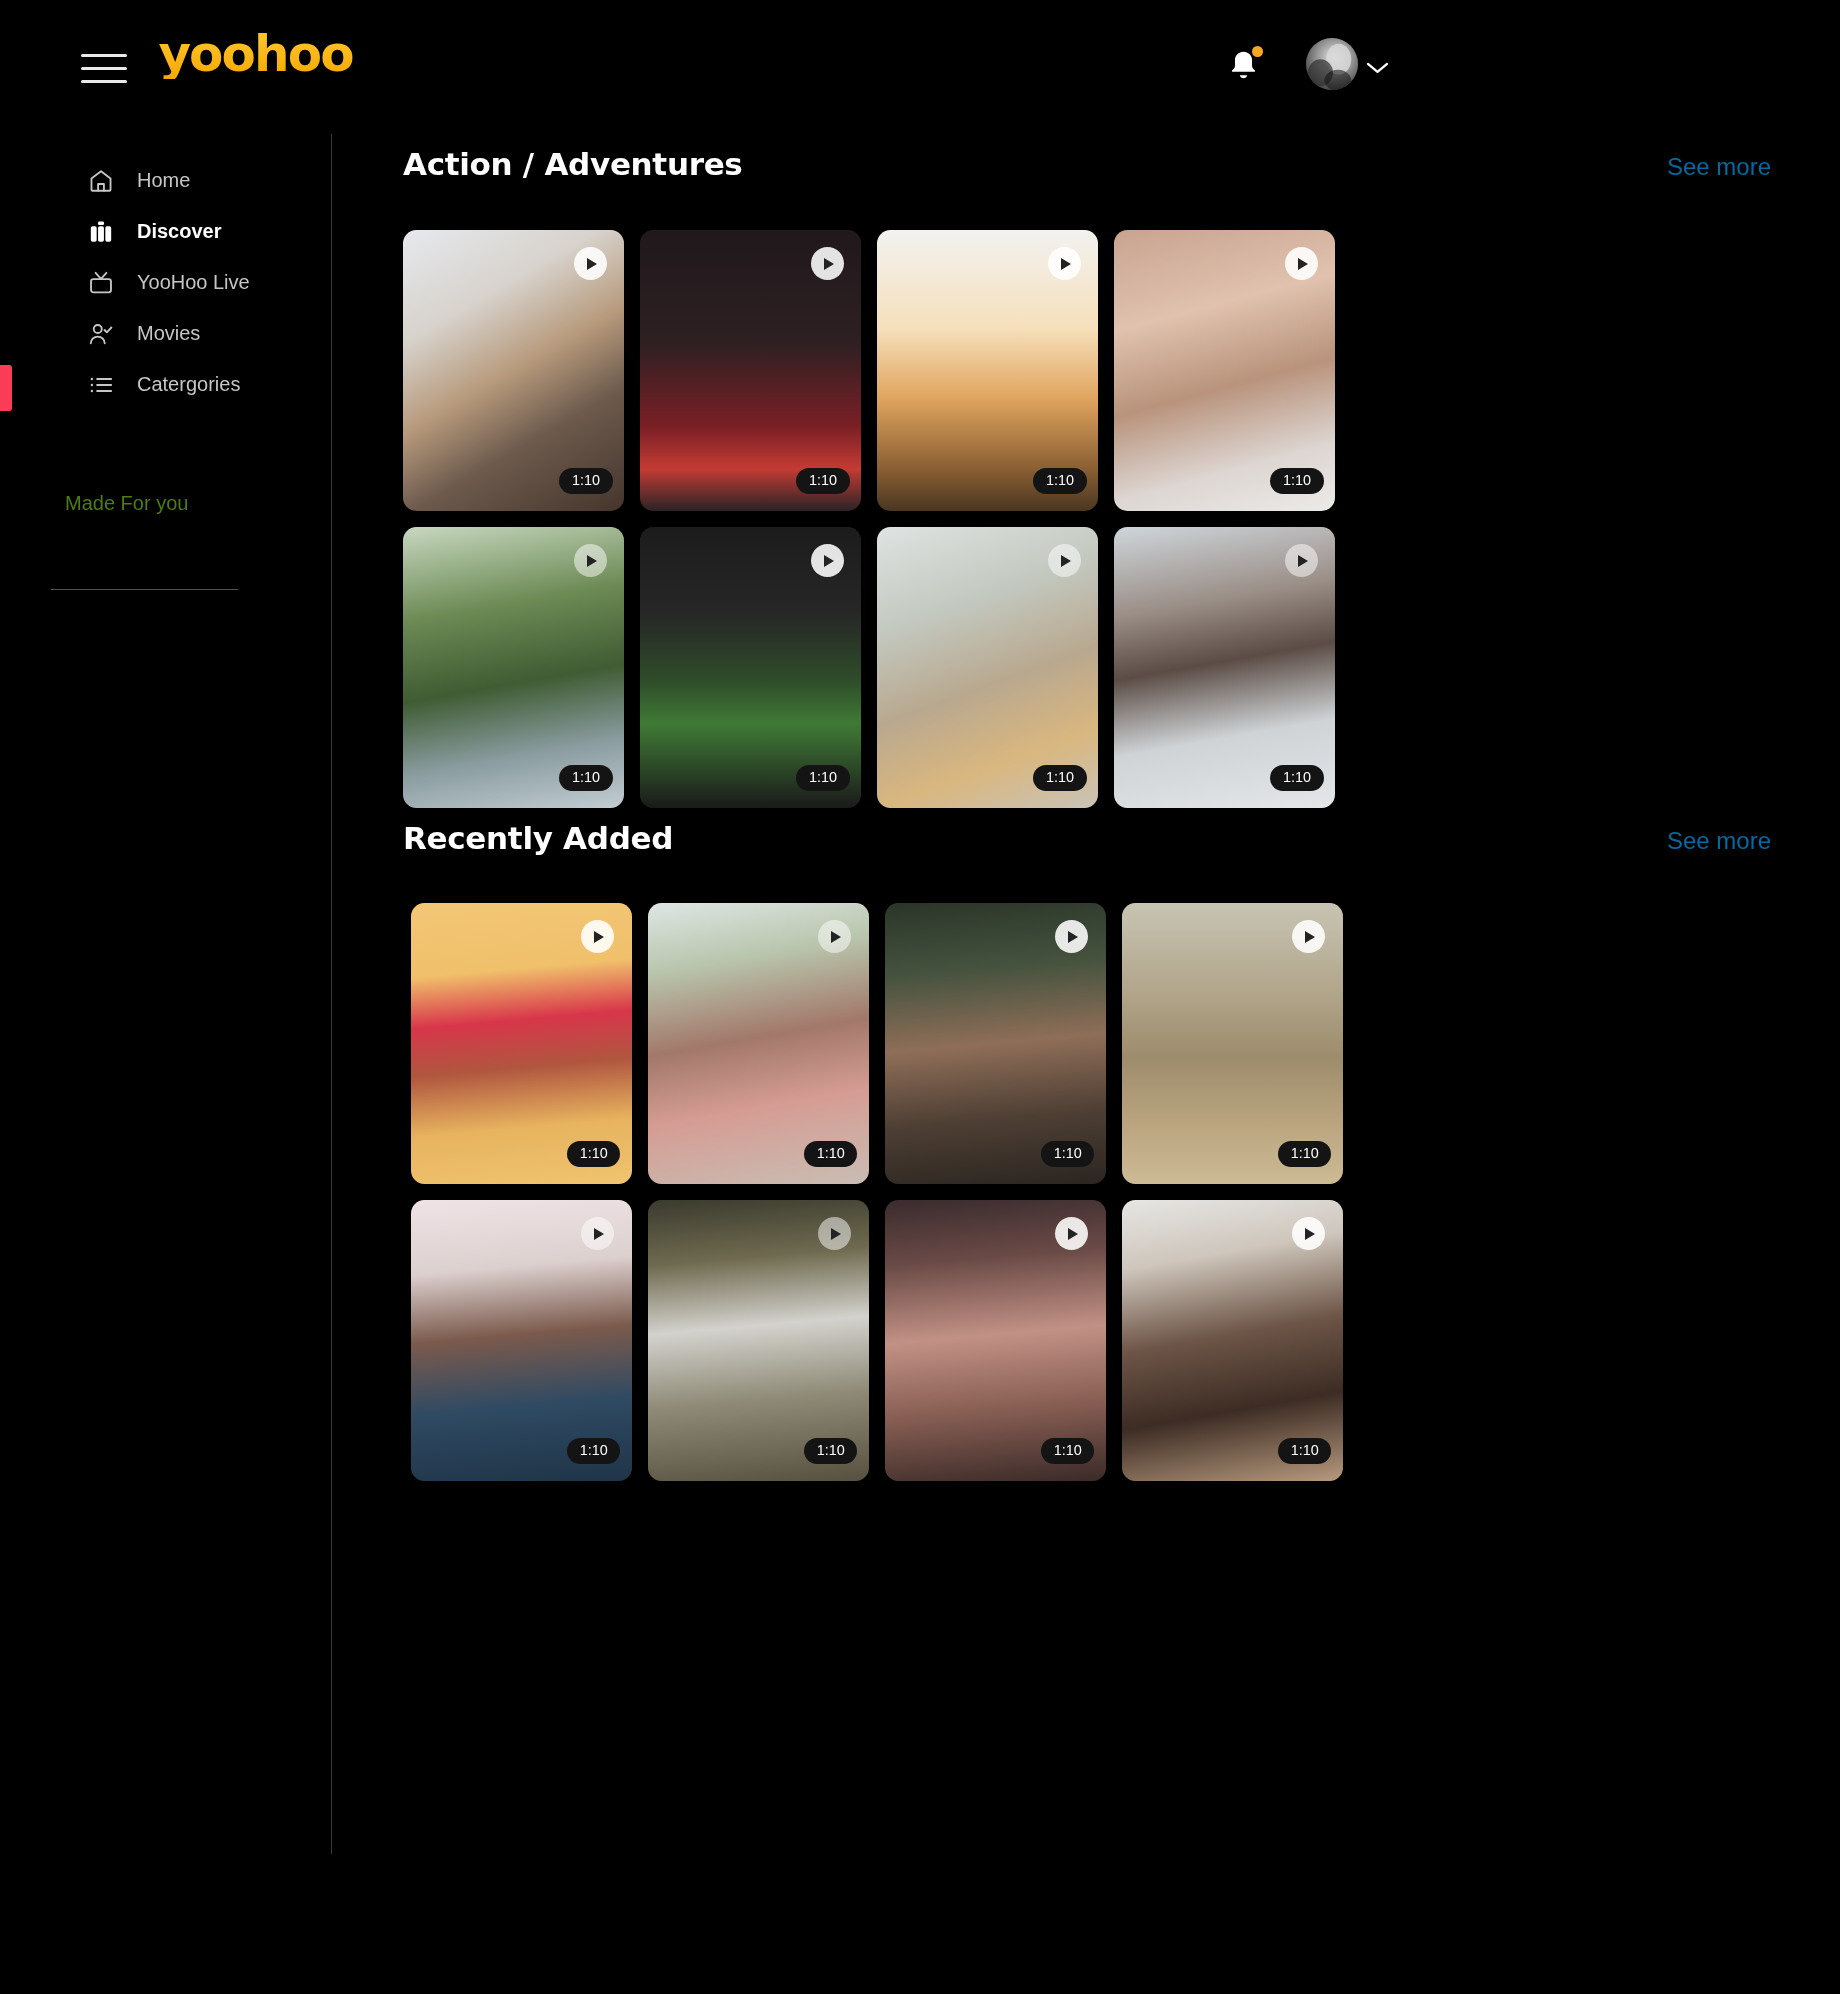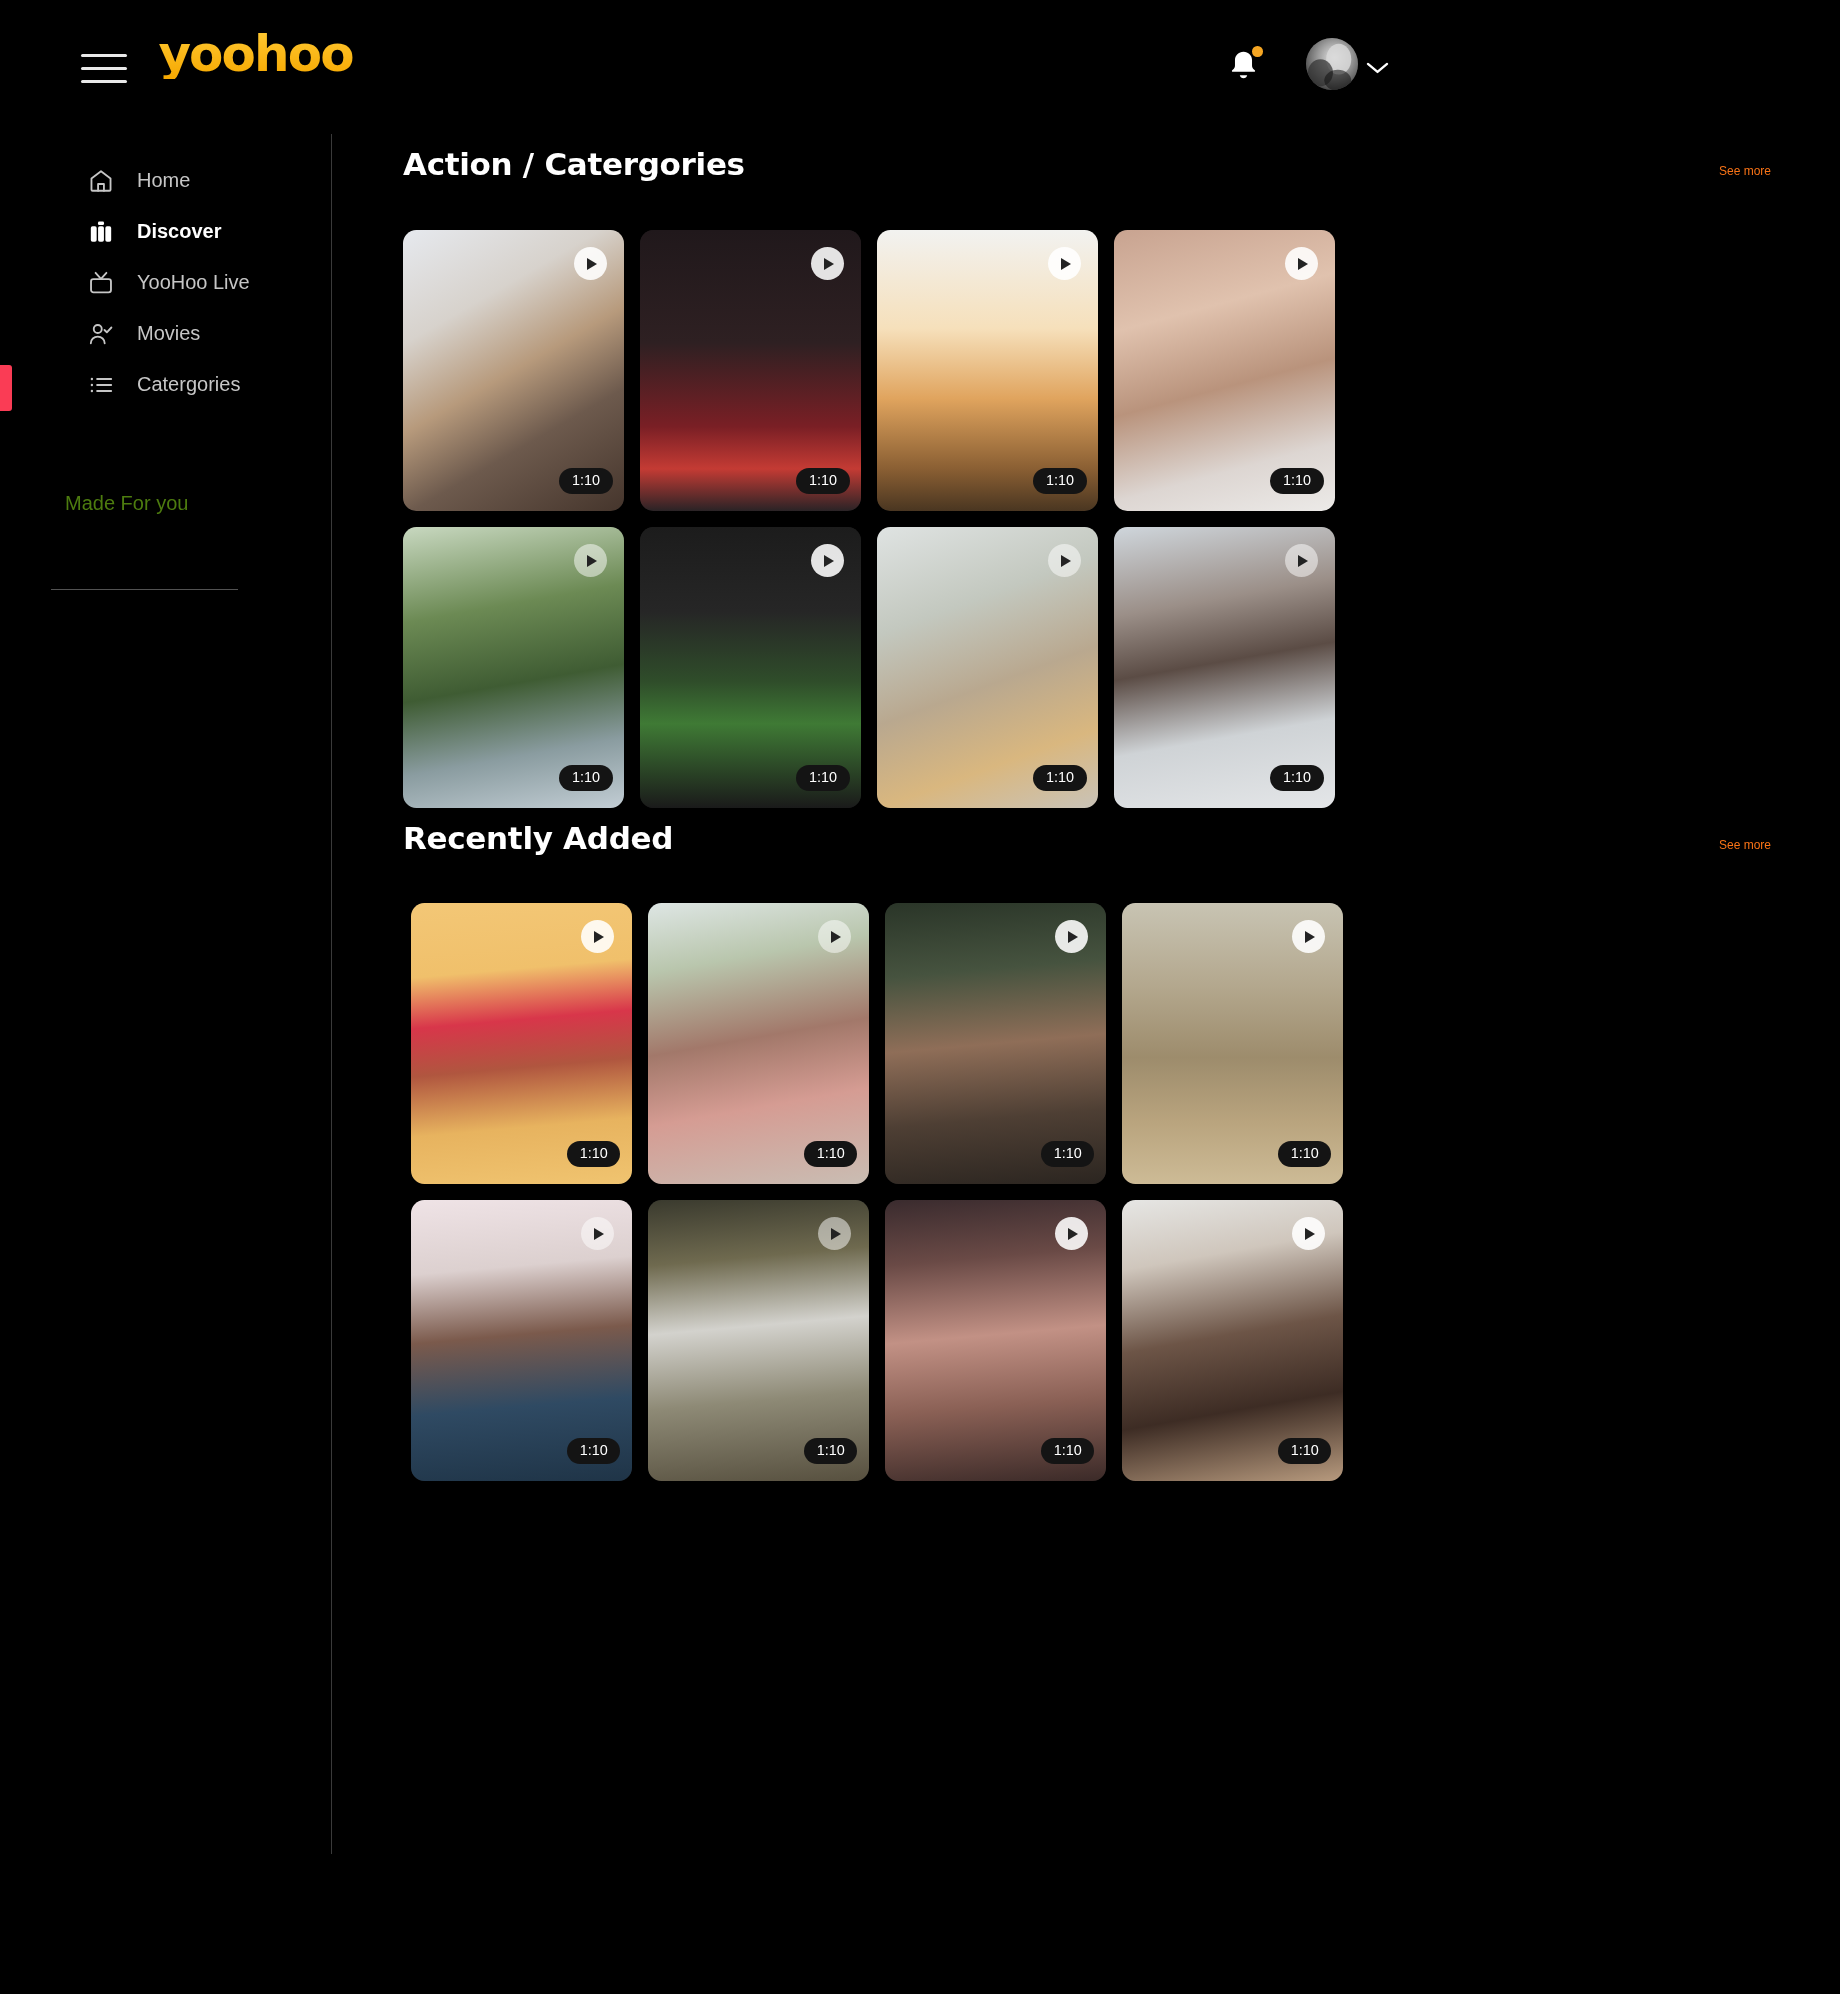--- a/index.html
+++ b/index.html
@@ -204,22 +204,22 @@
   }
   .section-title {
     font-family: "DejaVu Sans", sans-serif;
     font-size: 31px;
     font-weight: 700;
     color: #ffffff;
     letter-spacing: -0.3px;
   }
   .see-more {
     font-family: "Liberation Sans", sans-serif;
-    font-size: 12px;
-    color: #f97316;
+    font-size: 24px;
+    color: #0369a1;
     cursor: pointer;
     white-space: nowrap;
   }
 
   .card-grid {
     display: grid;
     grid-template-columns: repeat(4, 221px);
     column-gap: 113px;
     row-gap: 70px;
     padding-left: 71px;
@@ -393,21 +393,21 @@
     </nav>
 
     <div class="sidebar-divider"></div>
     <div class="made-for-you">Made For you</div>
   </div>
 
   <div class="main">
 
     <section class="section" id="section-action">
       <div class="section-header">
-        <h2 class="section-title">Action / Catergories</h2>
+        <h2 class="section-title">Action / Adventures</h2>
         <span class="see-more">See more</span>
       </div>
       <div class="card-grid">
           <div class="card">
             <div class="card-thumb" style="background: linear-gradient(150deg, rgb(230, 233, 238) 0%, rgb(215, 210, 204) 28%, rgb(183, 154, 124) 50%, rgb(109, 90, 77) 70%, rgb(69, 53, 44) 100%);"></div>
             <div class="play-badge">
               <div class="play-tri"></div>
             </div>
             <div class="duration">1:10</div>
           </div>

